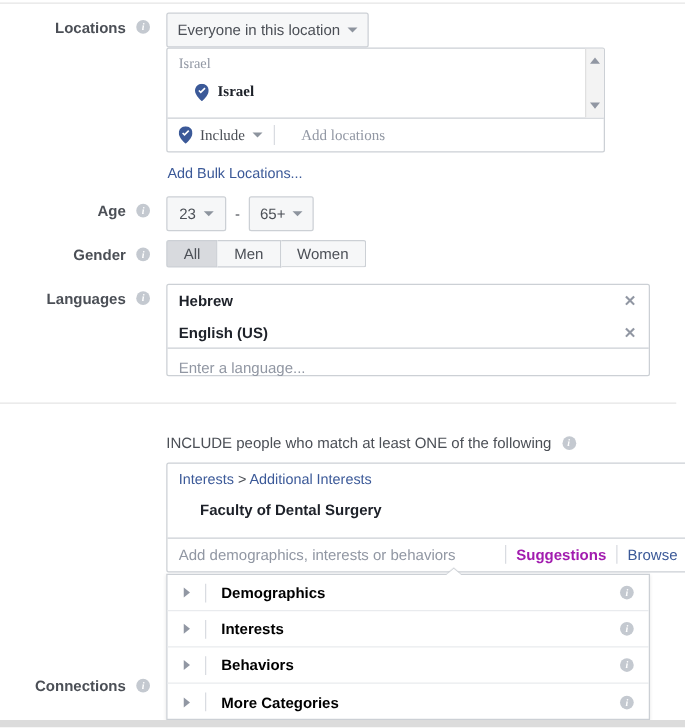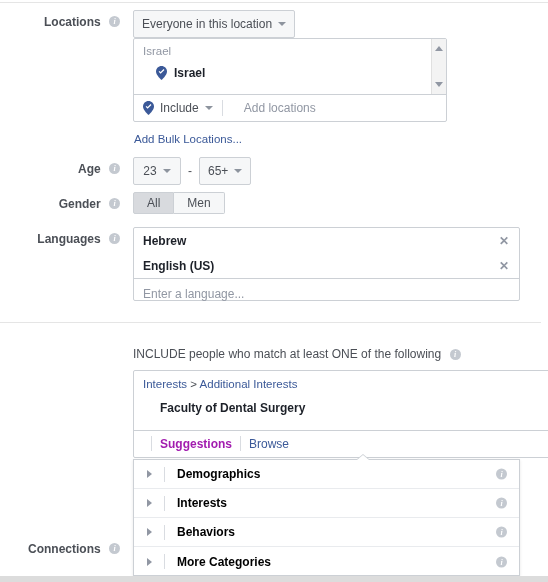--- a/index.html
+++ b/index.html
@@ -69,24 +69,25 @@
     border-top: 4px solid #8d949e;
     margin-left: 6px;
   }
 
   
   #locations-select { position: absolute; left: 133px; top: 10px; }
 
   .loc-box {
     position: absolute;
     left: 133px; top: 38px;
-    width: 314px; height: 84px;
+    width: 351px; height: 84px;
     border: 1px solid #ccd0d5;
     background: #fff;
     border-radius: 2px;
+    font-family: Liberation Serif, serif;
   }
   .loc-list { position: relative; height: 56px; border-bottom: 1px solid #ccd0d5; }
   .loc-group-head {
     position: absolute; left: 9px; top: 6px;
     font-size: 11.5px; color: #9197a3;
   }
   .loc-item {
     position: absolute; left: 22px; top: 27px;
     font-size: 12px; font-weight: bold; color: #1d2129;
     display: flex; align-items: center;
@@ -319,20 +320,21 @@
     </span>
   </div>
 
   <div class="row-label" style="left:0; top:196px; width:120px;">
     <span class="lbl">Gender</span>
     <span class="info-icon">i</span>
   </div>
   <div id="gender-row">
     <span class="seg sel">All</span>
     <span class="seg">Men</span>
+    <span class="seg">Women</span>
   </div>
 
   <div class="row-label" style="left:0; top:231px; width:120px;">
     <span class="lbl">Languages</span>
     <span class="info-icon">i</span>
   </div>
   <div class="lang-box">
     <div class="lang-items">
       <div class="lang-item">
         <span>Hebrew</span>
@@ -358,20 +360,21 @@
   <div class="dt-box">
     <div class="dt-selected">
       <div class="dt-crumb">
         <a>Interests</a>
         <span class="sep">&gt;</span>
         <a>Additional Interests</a>
       </div>
       <div class="dt-term">Faculty of Dental Surgery</div>
     </div>
     <div class="dt-inputrow">
+      <span class="dt-ph">Add demographics, interests or behaviors</span>
       <span class="dt-vdiv"></span>
       <span class="dt-link">Suggestions</span>
       <span class="dt-vdiv"></span>
       <span class="dt-link blue">Browse</span>
     </div>
   </div>
 
   <div class="notch"></div>
 
   <div class="browse-dd">

